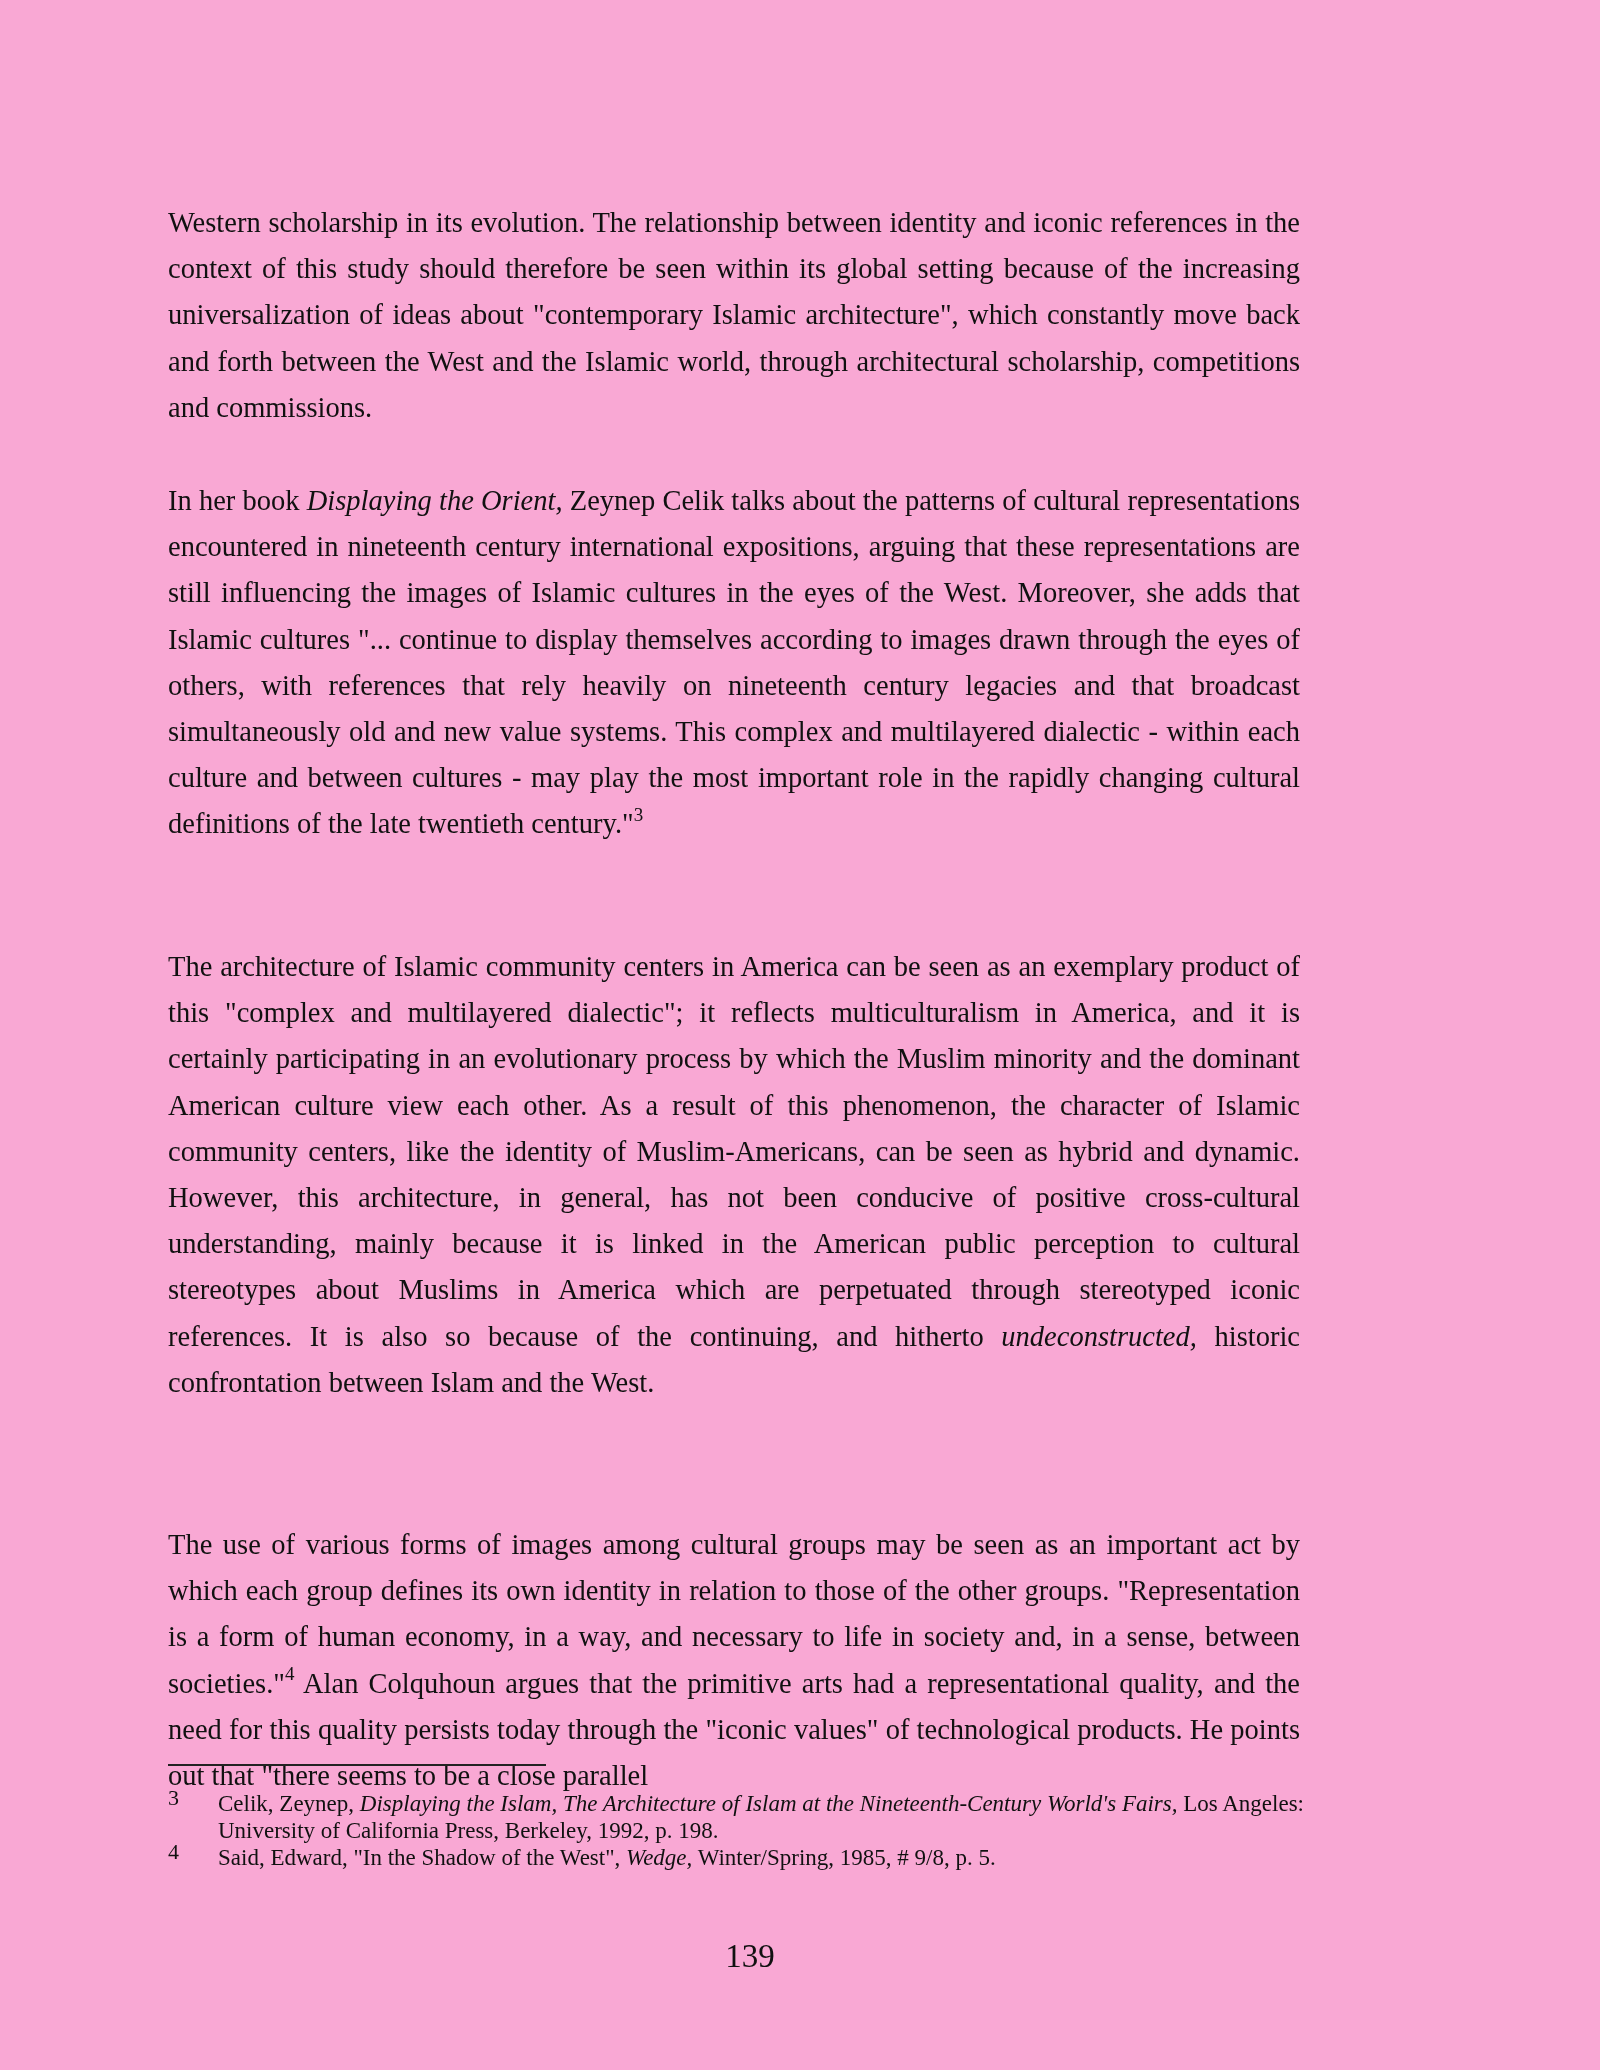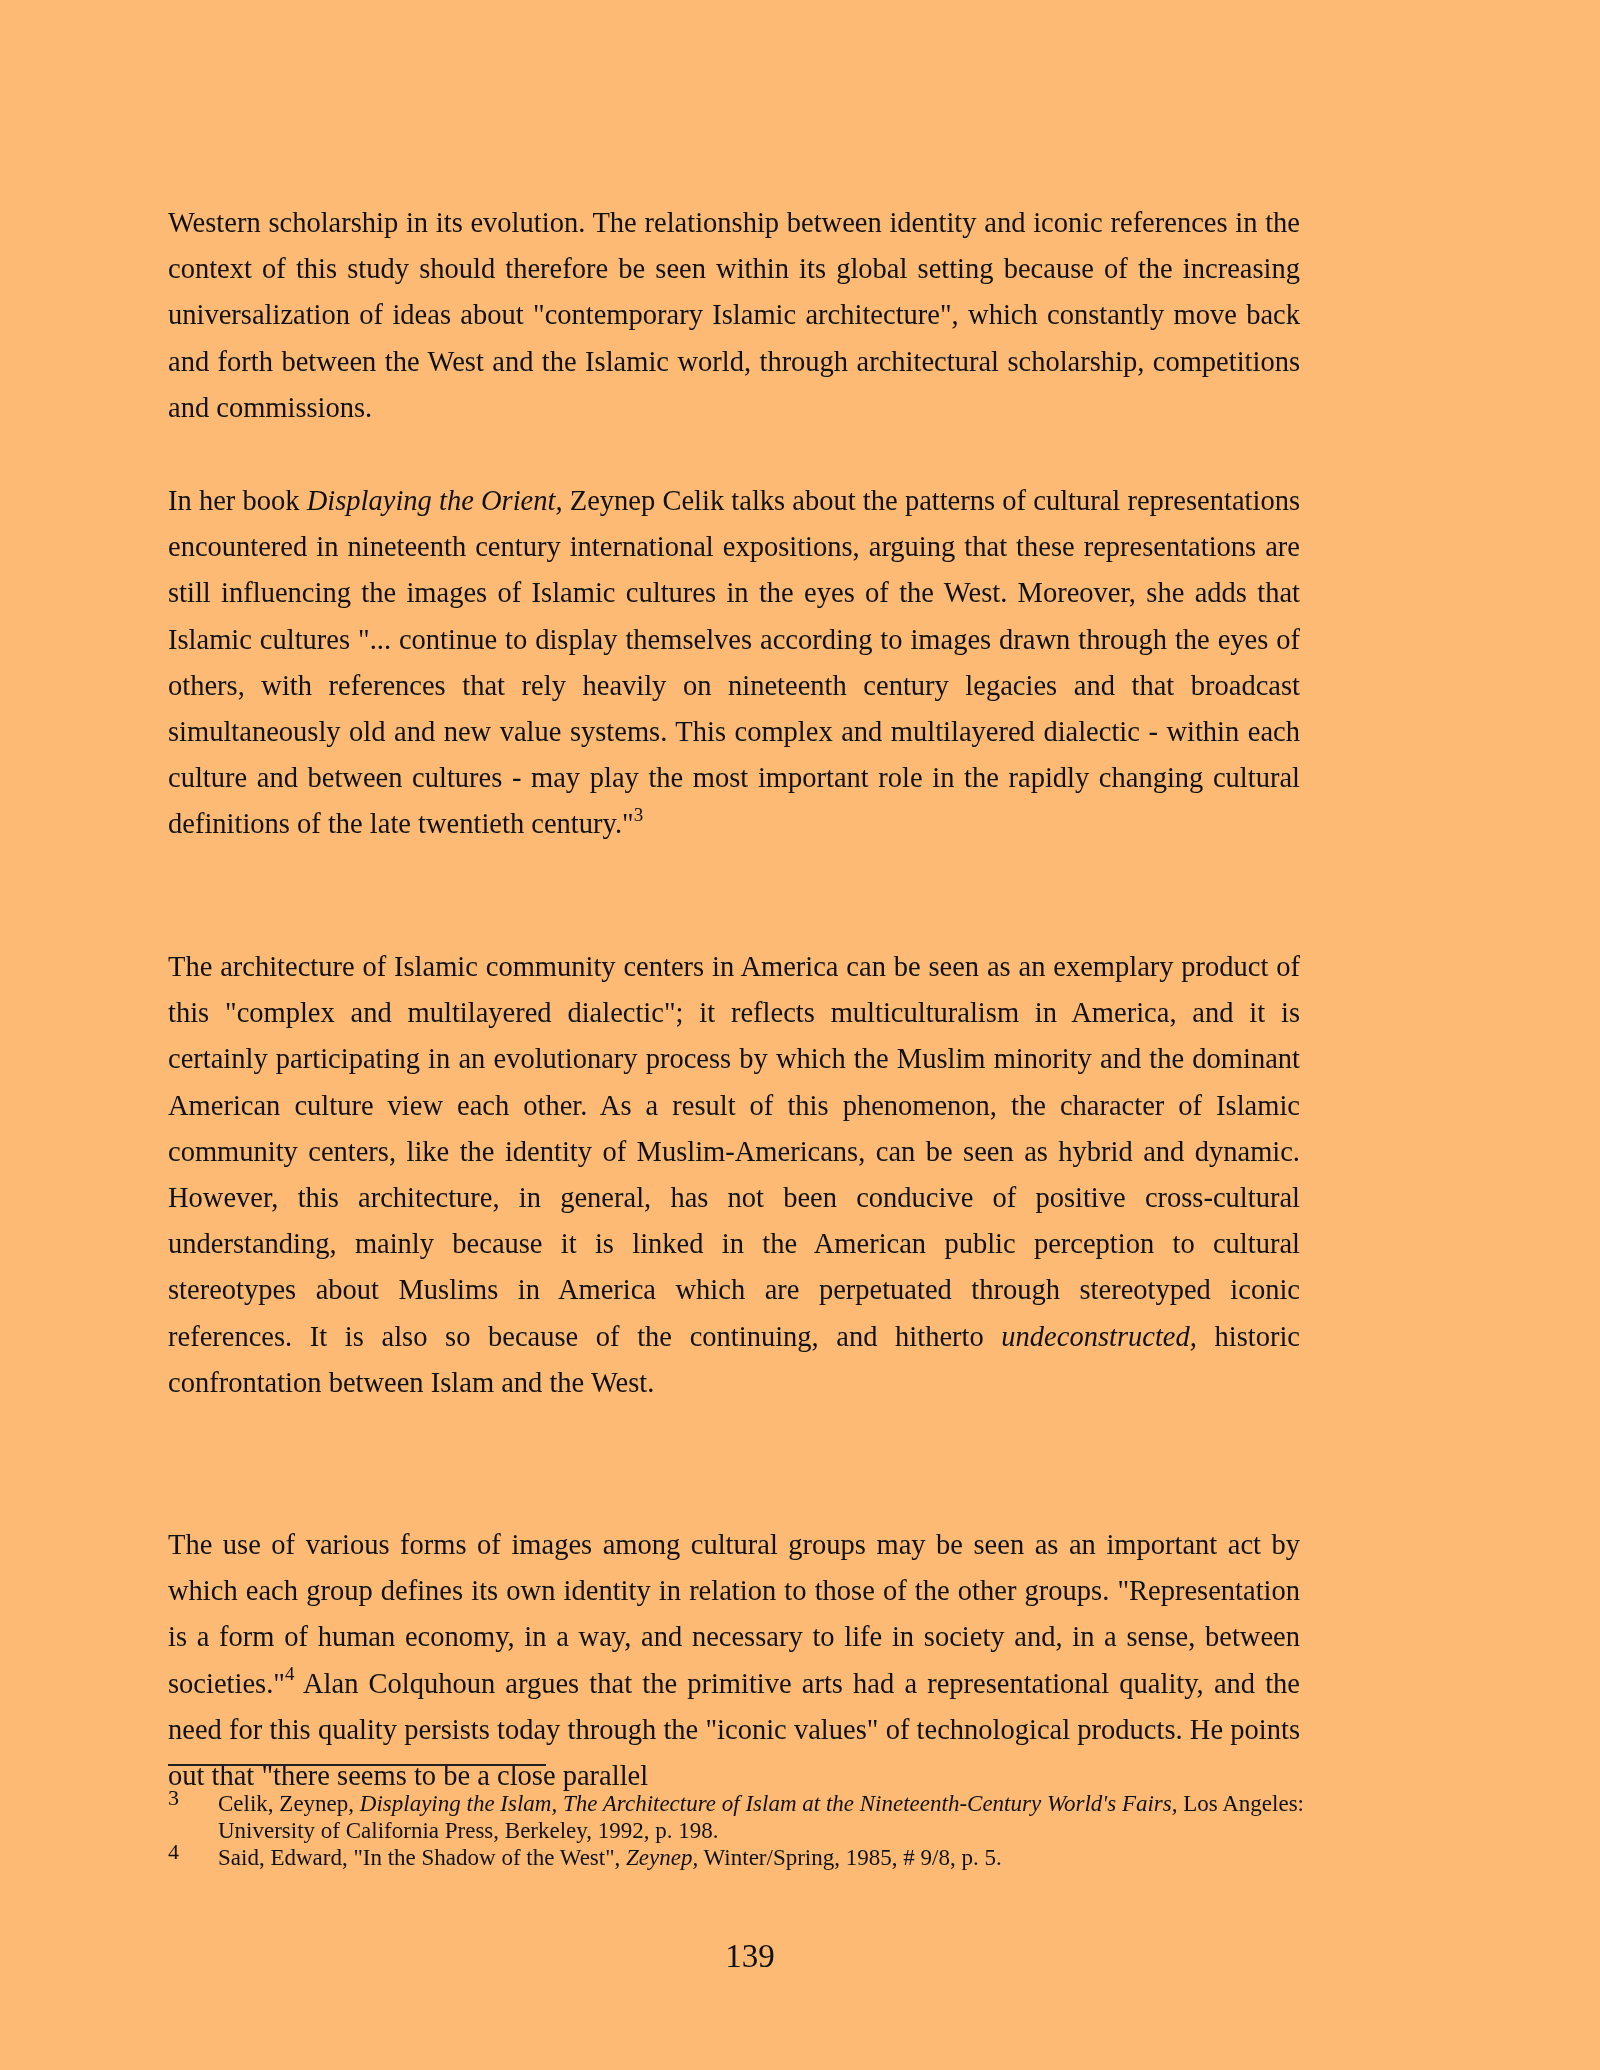--- a/index.html
+++ b/index.html
@@ -1,17 +1,17 @@
 <!DOCTYPE html>
 <html><head>
   <meta charset="utf-8">
   <style>
     html, body { margin: 0; padding: 0; background: #ffffff; }
     body { width: 1600px; height: 2070px; position: relative; overflow: hidden; color: #111; }
-    .page { position: absolute; left: 0; top: 0; width: 1600px; height: 2070px; background: #fdba74; }
+    .page { position: absolute; left: 0; top: 0; width: 1600px; height: 2070px; background: #f9a8d4; }
     .body-text {
       position: absolute; left: 168px; width: 1132px;
       font-family: "Liberation Serif", serif; font-size: 28.5px; line-height: 46.2px;
       text-align: justify; margin: 0;
     }
     .para { margin: 0; }
     .p1 { top: 200px; }
     .p2 { top: 478px; }
     .p3 { top: 944px; }
     .p4 { top: 1522px; }
@@ -46,18 +46,18 @@
 
   <div class="rule"></div>
 
   <div class="footnotes">
     <p class="fn">
       <span class="fn-num">3</span>
       <span>Celik, Zeynep, </span><i>Displaying the Islam, The Architecture of Islam at the Nineteenth-Century World's Fairs,</i><span>  Los Angeles: University of California Press, Berkeley, 1992, p. 198.</span>
     </p>
     <p class="fn">
       <span class="fn-num">4</span>
-      <span>Said, Edward, "In the Shadow of the West", </span><i>Zeynep,</i><span> Winter/Spring, 1985, # 9/8, p. 5.</span>
+      <span>Said, Edward, "In the Shadow of the West", </span><i>Wedge,</i><span> Winter/Spring, 1985, # 9/8, p. 5.</span>
     </p>
   </div>
 
   <div class="page-number">139</div>
 </div>
 
 </body></html>

